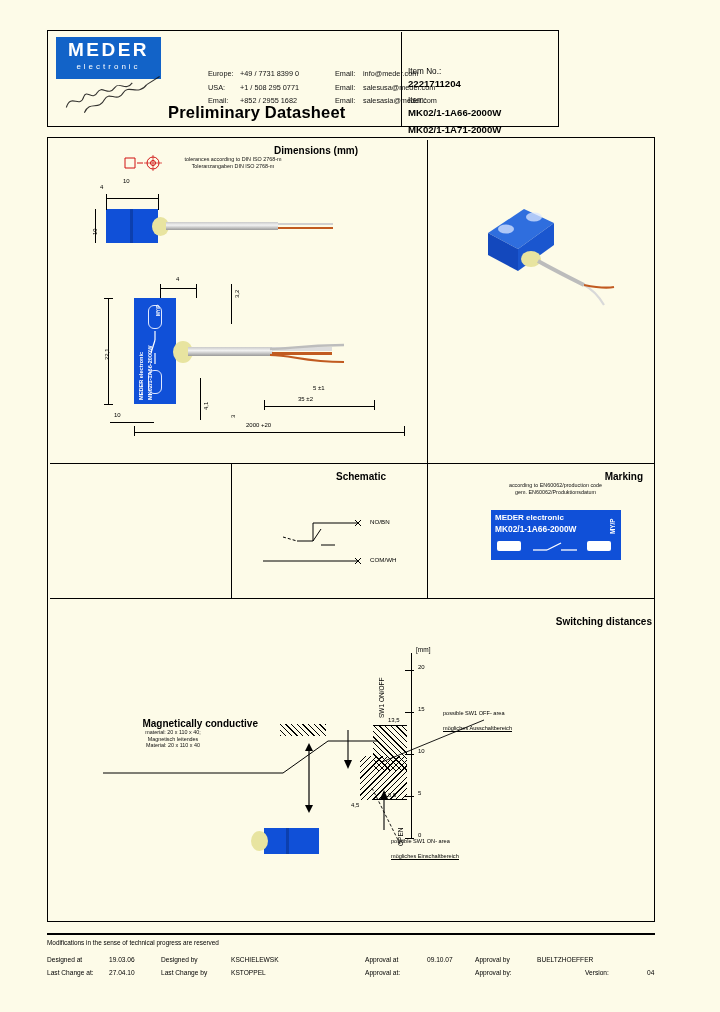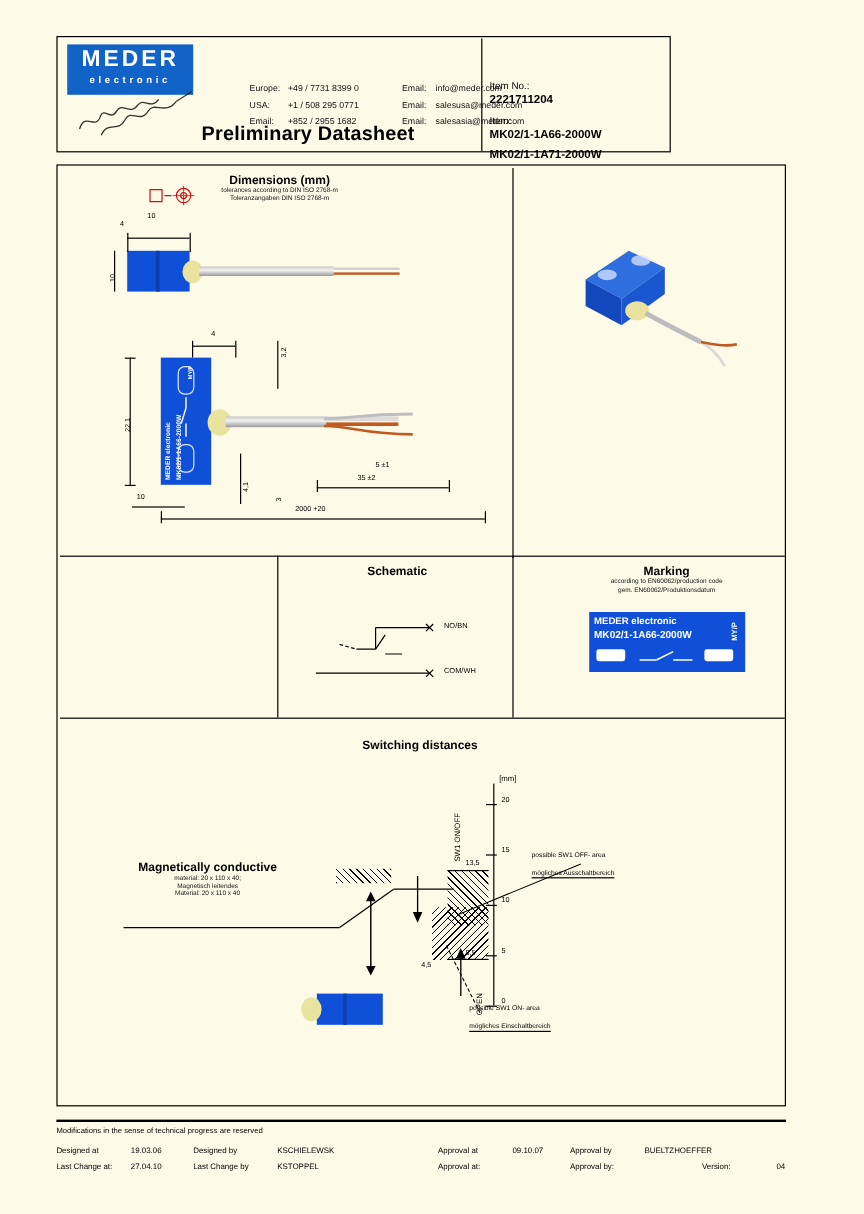--- a/index.html
+++ b/index.html
@@ -27,21 +27,21 @@
     background: #1263c8;
     color: #fff;
     text-align: center;
   }
   #logo-meder {
     font-size: 19px; font-weight: bold; letter-spacing: 2.5px;
     line-height: 25px;
     font-family: "Liberation Sans", sans-serif;
   }
   #logo-electronic {
-    font-size: 8px; font-weight: bold; letter-spacing: 3px;
+    font-size: 8px; font-weight: normal; letter-spacing: 3px;
     line-height: 10px;
   }
   #signature {
     position: absolute; left: 14px; top: 48px;
     width: 115px; height: 32px;
     font-family: "Liberation Serif", serif;
     font-style: italic; font-size: 11px;
     color: #111;
     transform: rotate(-9deg);
     line-height: 11px;
@@ -75,21 +75,21 @@
   
   #body-frame {
     position: absolute; left: 47px; top: 137px;
     width: 608px; height: 785px;
     border: 1.2px solid #000;
     box-sizing: border-box;
   }
   .vline { position: absolute; background: #000; width: 1px; }
   .hline { position: absolute; background: #000; height: 1px; }
 
-  .sec-title { font-size: 10px; font-weight: bold; text-align: center; color: #000; }
+  .sec-title { font-size: 10px; font-weight: bold; text-align: right; color: #000; }
   .sec-sub { font-size: 5.4px; text-align: center; color: #111; line-height: 6.5px; }
 
   
   .blue { background: #1050d8; }
   .blue-dark { background: #0c3fae; }
   .bead { background: #e8e4a0; border-radius: 50%; }
   .wire-grey { background: linear-gradient(to bottom,#c9c9c9,#f2f2f2 40%,#9a9a9a); }
   .dimtxt { position: absolute; font-size: 6px; color: #000; }
   .dimline { position: absolute; background: #000; }
   .rot90 { transform: rotate(-90deg); transform-origin: left top; white-space: nowrap; }

